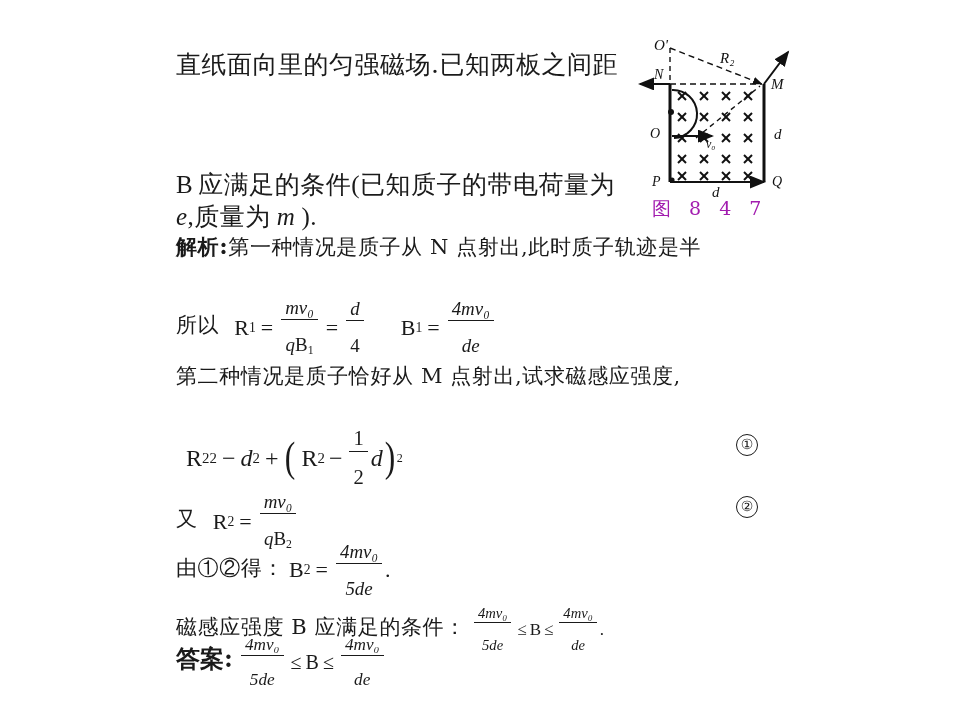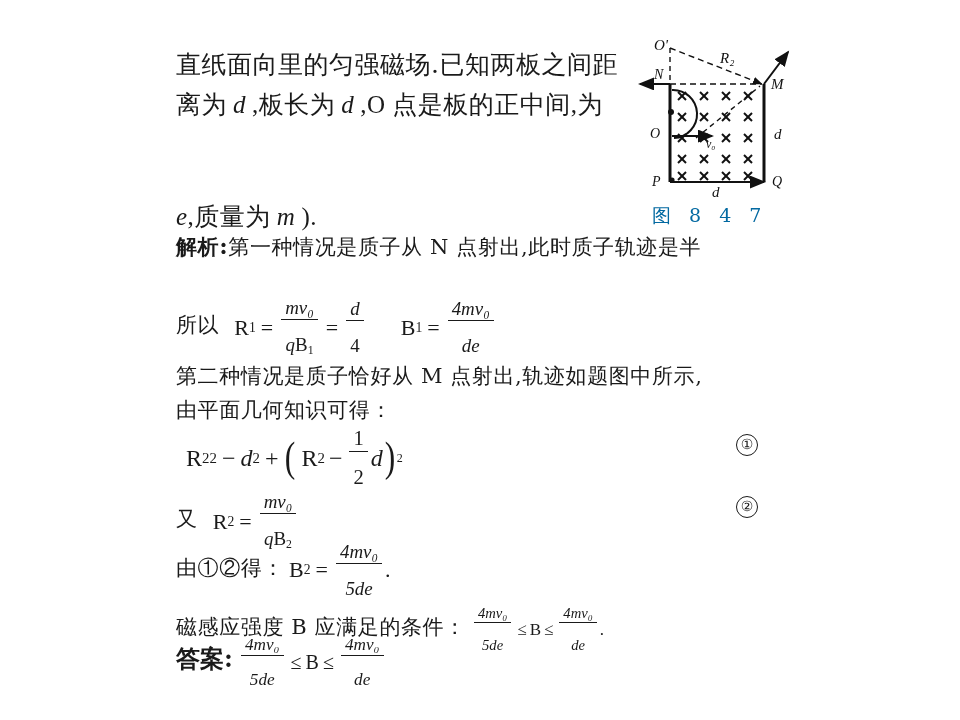--- a/index.html
+++ b/index.html
@@ -98,40 +98,40 @@
   .figure-wrap {
     position: absolute;
     left: 638px;
     top: 34px;
     width: 180px;
     height: 186px;
   }
   .fig-caption {
     position: absolute;
     left: 652px;
-    top: 203px;
+    top: 196px;
     font-size: 19px;
     letter-spacing: 6px;
     font-family: "DejaVu Serif", serif;
-    color: #0369a1;
+    color: #a21caf;
     white-space: nowrap;
   }
 </style>
 </head>
 <body>
 
 <div class="page">
 
   <div class="line cn" style="left:176px; top:48px;">直纸面向里的匀强磁场.已知两板之间距</div>
 
-  <div class="line cn" style="left:176px; top:88px;">
-    <span class="rm">离为</span><span class="ital" style="padding:0 6px;">d</span><span class="rm">,板长为</span><span class="ital" style="padding:0 6px;">d</span><span class="rm">,O 点是板的正中间,为</span>
-  </div>
-
-
+
+
+  <div class="line cn" style="left:176px; top:168px;">
+    <span class="rm">B</span><span class="rm" style="padding-left:5px;">应满足的条件(已知质子的带电荷量为</span>
+  </div>
 
   <div class="line cn" style="left:176px; top:200px;">
     <span class="ital">e</span><span class="rm">,质量为</span><span class="ital" style="padding:0 6px;">m</span><span class="rm">).</span>
   </div>
 
   <div class="figure-wrap">
     <svg width="180" height="186" viewBox="0 0 180 186">
       <defs>
         <marker id="ah" markerWidth="9" markerHeight="9" refX="7" refY="3.2" orient="auto" markerUnits="strokeWidth">
           <path d="M0,0 L8,3.2 L0,6.4 z" fill="#111111"></path>
@@ -293,23 +293,22 @@
       <span class="rm">B</span>
         <sub>1</sub>
       <span style="padding:0 5px;">=</span>
       <span class="frac">
         <span class="num ital">4mv₀</span>
         <span class="den ital">de</span>
       </span>
     </span>
   </div>
 
-  <div class="line cn-sm" style="left:176px; top:362px;">第二种情况是质子恰好从 M 点射出,轨迹如题图中所示,</div>
-
-  <div class="line cn-sm" style="left:176px; top:396px;">由平面几何知识可得：</div>
+  <div class="line cn-sm" style="left:176px; top:362px;">第二种情况是质子恰好从 M 点射出,试求磁感应强度,</div>
+
 
   <div class="line" style="left:186px; top:428px;">
     <span class="math" style="font-size:24px;">
       <span class="rm">R</span>
         <sub>2</sub>
         <sup>2</sup>
       <span style="padding:0 5px;">−</span>
       <span class="ital">d</span>
         <sup>2</sup>
       <span style="padding:0 5px;">+</span>

